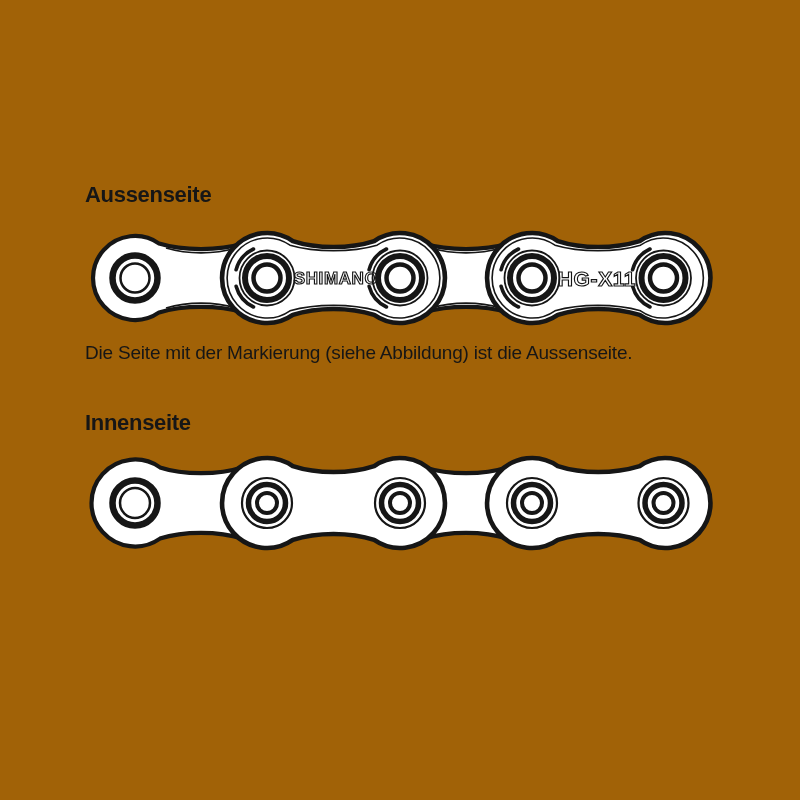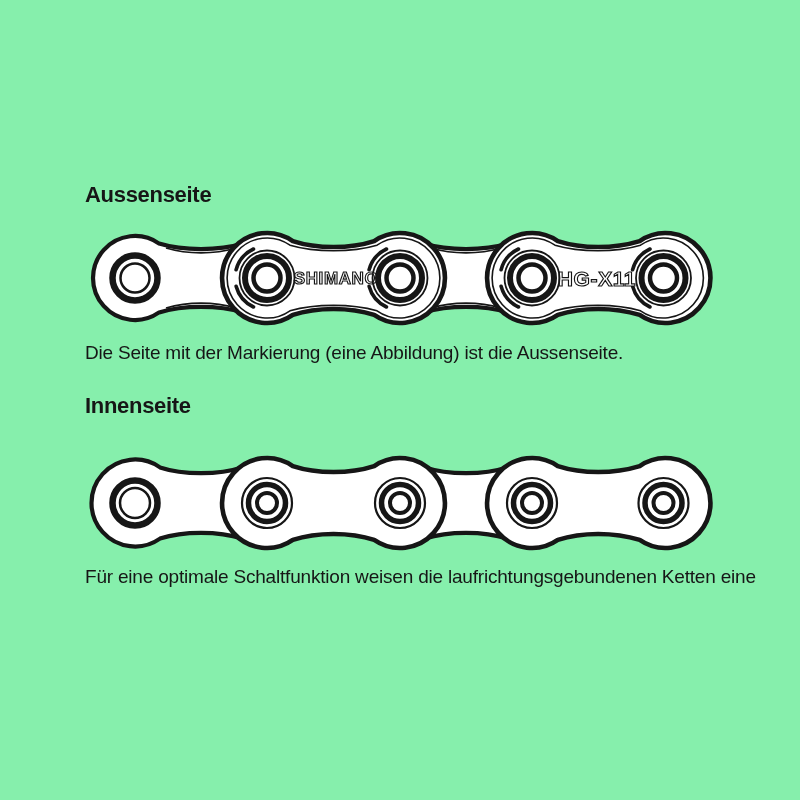--- a/index.html
+++ b/index.html
@@ -1,22 +1,22 @@
 <!DOCTYPE html>
 <html><head>
 <meta charset="utf-8">
 <style>
   html,body{margin:0;padding:0;}
   body{width:800px;height:800px;background:#ffffff;position:relative;overflow:hidden;
        font-family:"Liberation Sans",sans-serif;}
-  .page{position:absolute;inset:0;background:#86efac;}
+  .page{position:absolute;inset:0;background:#a16207;}
   .heading{position:absolute;left:85px;color:#161616;font-weight:bold;
            font-size:22px;line-height:1.1;letter-spacing:-0.3px;}
   #heading-outer{top:183px;}
-  #heading-inner{top:394px;text-align:center;}
+  #heading-inner{top:411px;text-align:center;}
   .caption{position:absolute;left:85px;color:#161616;font-size:19px;
            line-height:26px;letter-spacing:-0.2px;}
   #caption-outer{top:340px;}
   #caption-inner{top:564px;}
   .chain-svg{position:absolute;left:78px;}
   #chain-outer{top:224px;}
   #chain-inner{top:449px;}
   .lk{fill:#ffffff;stroke:#161616;stroke-width:4.2;stroke-linejoin:round;}
   .plate{fill:#ffffff;stroke:#161616;stroke-width:4.6;stroke-linejoin:round;}
   .thin{fill:none;stroke:#161616;stroke-width:1.6;}
@@ -84,21 +84,21 @@
       <circle class="rc" cx="454" cy="54" r="22" stroke-width="6"></circle>
       <circle class="rc" cx="454" cy="54" r="13.5" stroke-width="4.5"></circle>
     </g>
     <g>
       <circle class="rc" cx="585.5" cy="54" r="27.5" stroke-width="1.8"></circle>
       <circle class="rc" cx="585.5" cy="54" r="22" stroke-width="6"></circle>
       <circle class="rc" cx="585.5" cy="54" r="13.5" stroke-width="4.5"></circle>
     </g>
   </svg>
 
-  <div class="caption" id="caption-outer">Die Seite mit der Markierung (eine Abbildung) ist die Aussenseite.</div>
+  <div class="caption" id="caption-outer">Die Seite mit der Markierung (siehe Abbildung) ist die Aussenseite.</div>
 
   <div class="heading" id="heading-inner">Innenseite</div>
 
   <svg class="chain-svg" id="chain-inner" width="650" height="112" viewBox="0 0 650 112">
     <g>
       <path class="lk" stroke-width="4.4" d="M 82,18.4 C 105,26 141,26 164,18.4 A 43.5 43.5 0 1 1 164,89.6 C 141,82 105,82 82,89.6 A 43.5 43.5 0 1 1 82,18.4 Z"></path>
     </g>
     <g>
       <path class="lk" stroke-width="4.4" d="M 347,18.4 C 370,26 406,26 429,18.4 A 43.5 43.5 0 1 1 429,89.6 C 406,82 370,82 347,89.6 A 43.5 43.5 0 1 1 347,18.4 Z"></path>
     </g>
@@ -128,16 +128,15 @@
       <circle class="rc" cx="454" cy="54" r="10" stroke-width="4"></circle>
     </g>
     <g>
       <circle class="rc" cx="585.5" cy="54" r="25" stroke-width="2.2"></circle>
       <circle class="rc" cx="585.5" cy="54" r="18.5" stroke-width="5.5"></circle>
       <circle class="rc" cx="585.5" cy="54" r="10" stroke-width="4"></circle>
     </g>
   </svg>
 
   <div class="caption" id="caption-inner">
-    <div>Für eine optimale Schaltfunktion weisen die laufrichtungsgebundenen Ketten eine</div>
   </div>
 
 </div>
 
 </body></html>

